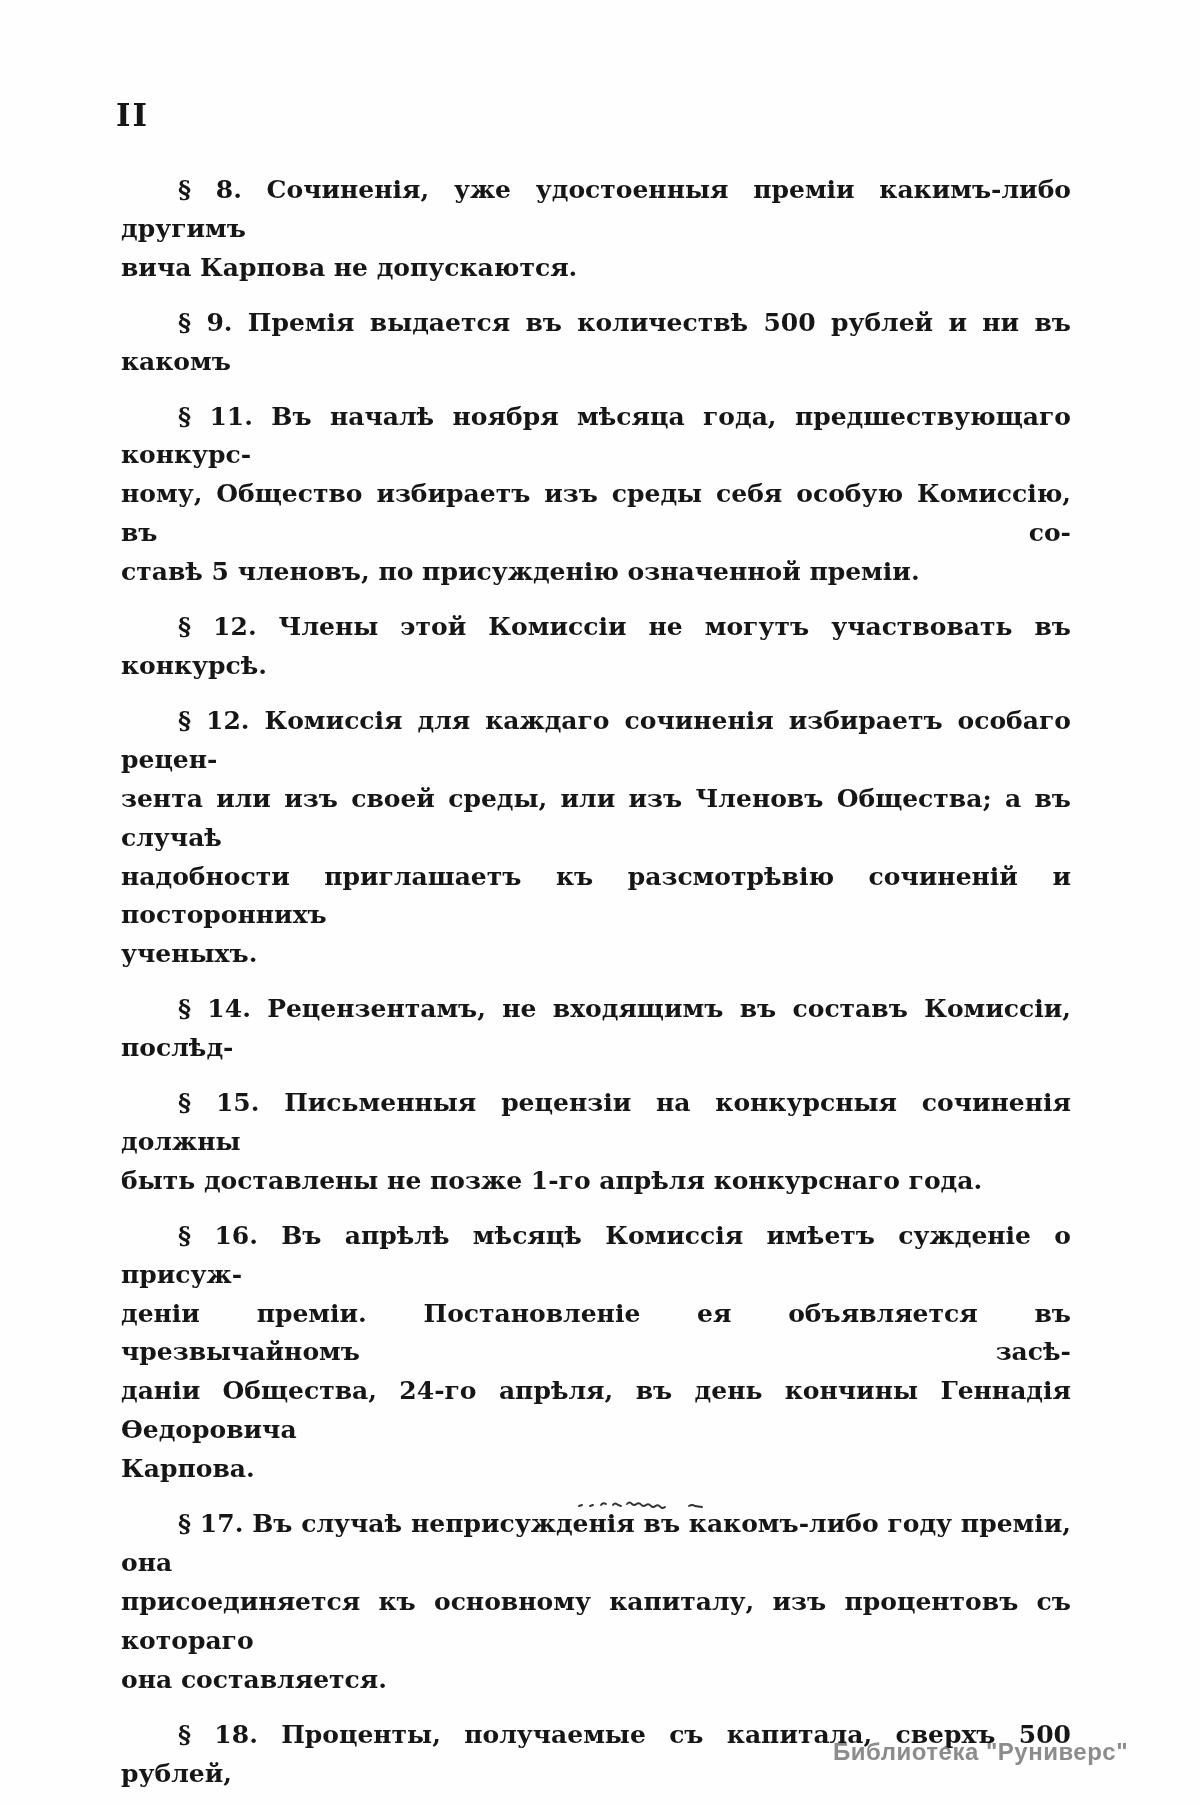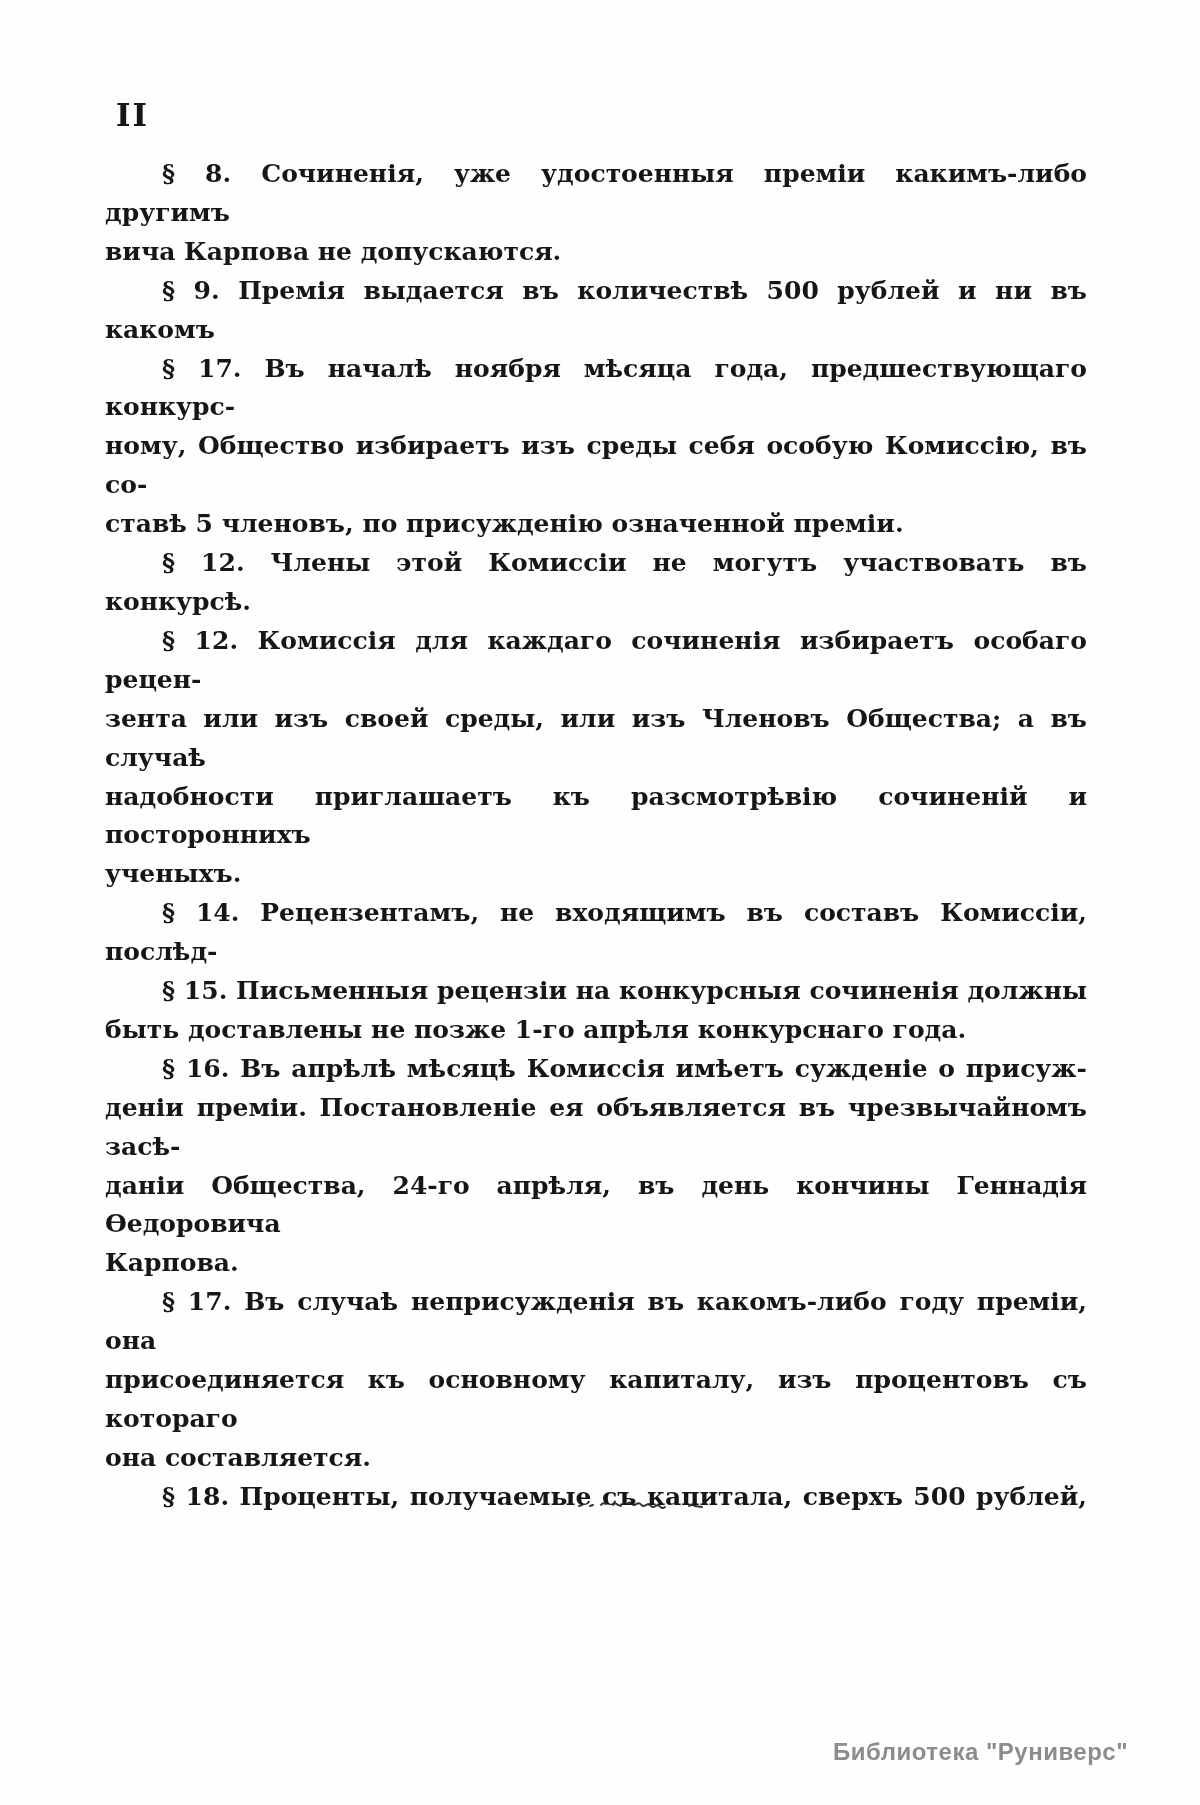--- a/index.html
+++ b/index.html
@@ -27,21 +27,21 @@
   }
   .textblock {
     position: absolute;
     left: 105px;
     top: 155px;
     width: 982px;
     font-size: 25px;
     line-height: 38.9px;
     font-weight: bold;
   }
-  .para { margin: 0; padding: 0; }
+  .para { margin: 16px; padding: 0; }
   .line {
     text-align: justify;
     text-align-last: justify;
   }
   .line.first { text-indent: 57px; }
   .line.last { text-align-last: left; }
   .ornament {
     position: absolute;
     left: 577px;
     top: 1496px;
@@ -73,21 +73,21 @@
       <div class="line first">§ 8. Сочиненія, уже удостоенныя преміи какимъ-либо другимъ</div>
       <div class="line last">вича Карпова не допускаются.</div>
     </div>
 
     <div class="para">
       <div class="line first">§ 9. Премія выдается въ количествѣ 500 рублей и ни въ какомъ</div>
     </div>
 
 
     <div class="para">
-      <div class="line first">§ 17. Въ началѣ ноября мѣсяца года, предшествующаго конкурс-</div>
+      <div class="line first">§ 11. Въ началѣ ноября мѣсяца года, предшествующаго конкурс-</div>
       <div class="line">ному, Общество избираетъ изъ среды себя особую Комиссію, въ со-</div>
       <div class="line last">ставѣ 5 членовъ, по присужденію означенной преміи.</div>
     </div>
 
     <div class="para">
       <div class="line first">§ 12. Члены этой Комиссіи не могутъ участвовать въ конкурсѣ.</div>
     </div>
 
     <div class="para">
       <div class="line first">§ 12. Комиссія для каждаго сочиненія избираетъ особаго рецен-</div>

